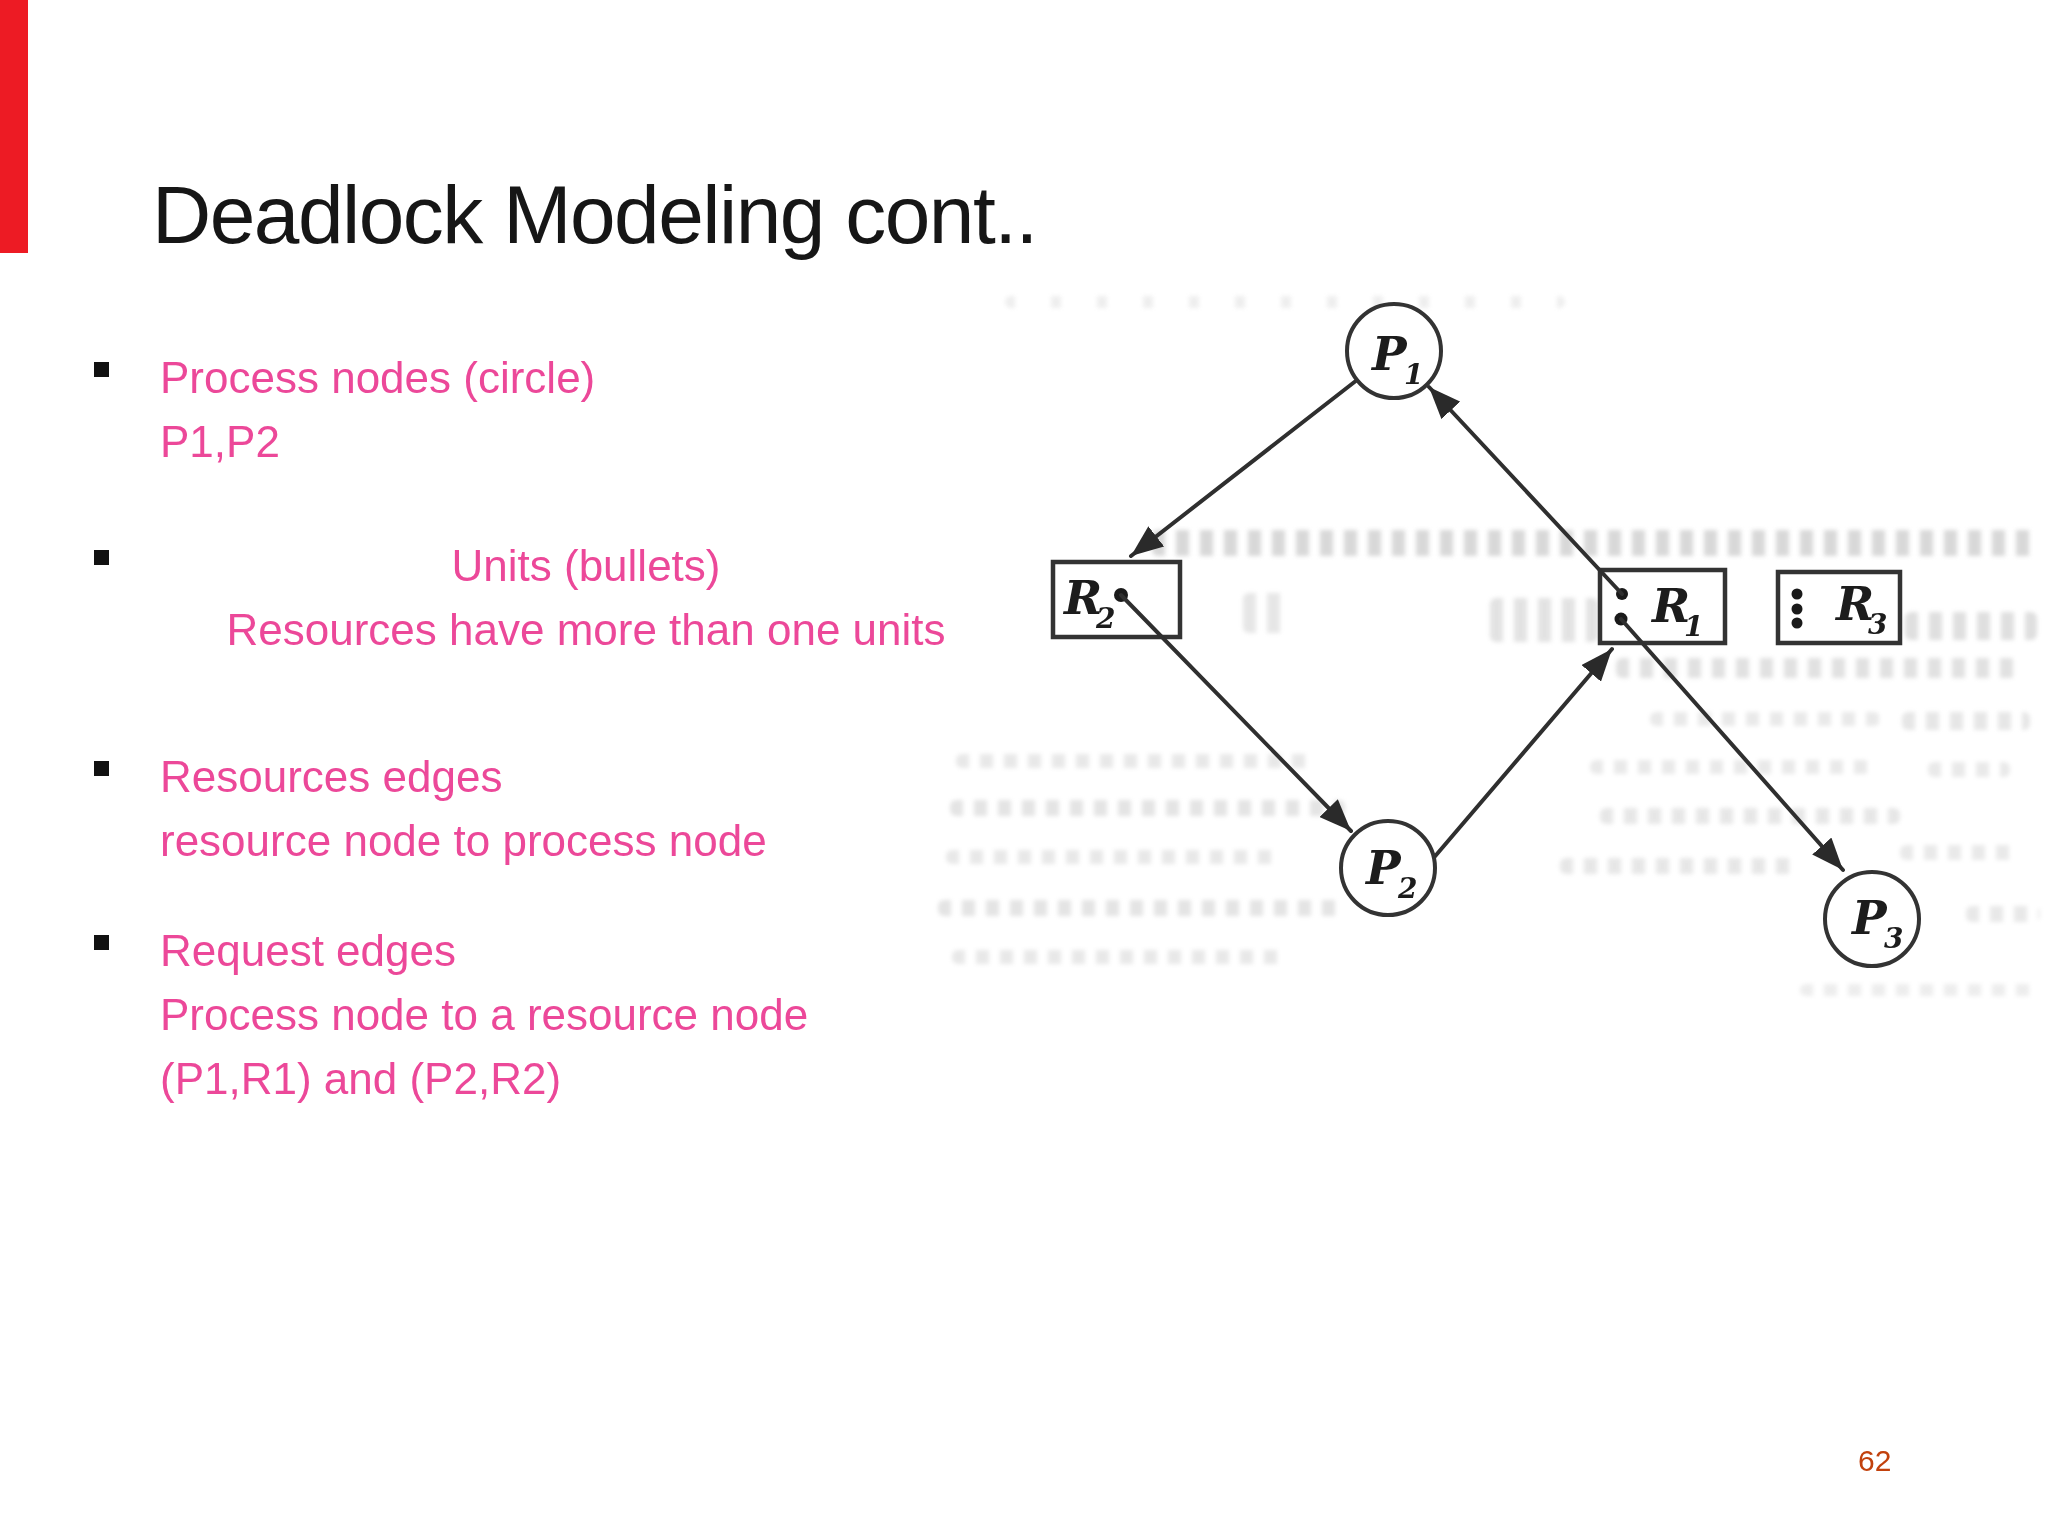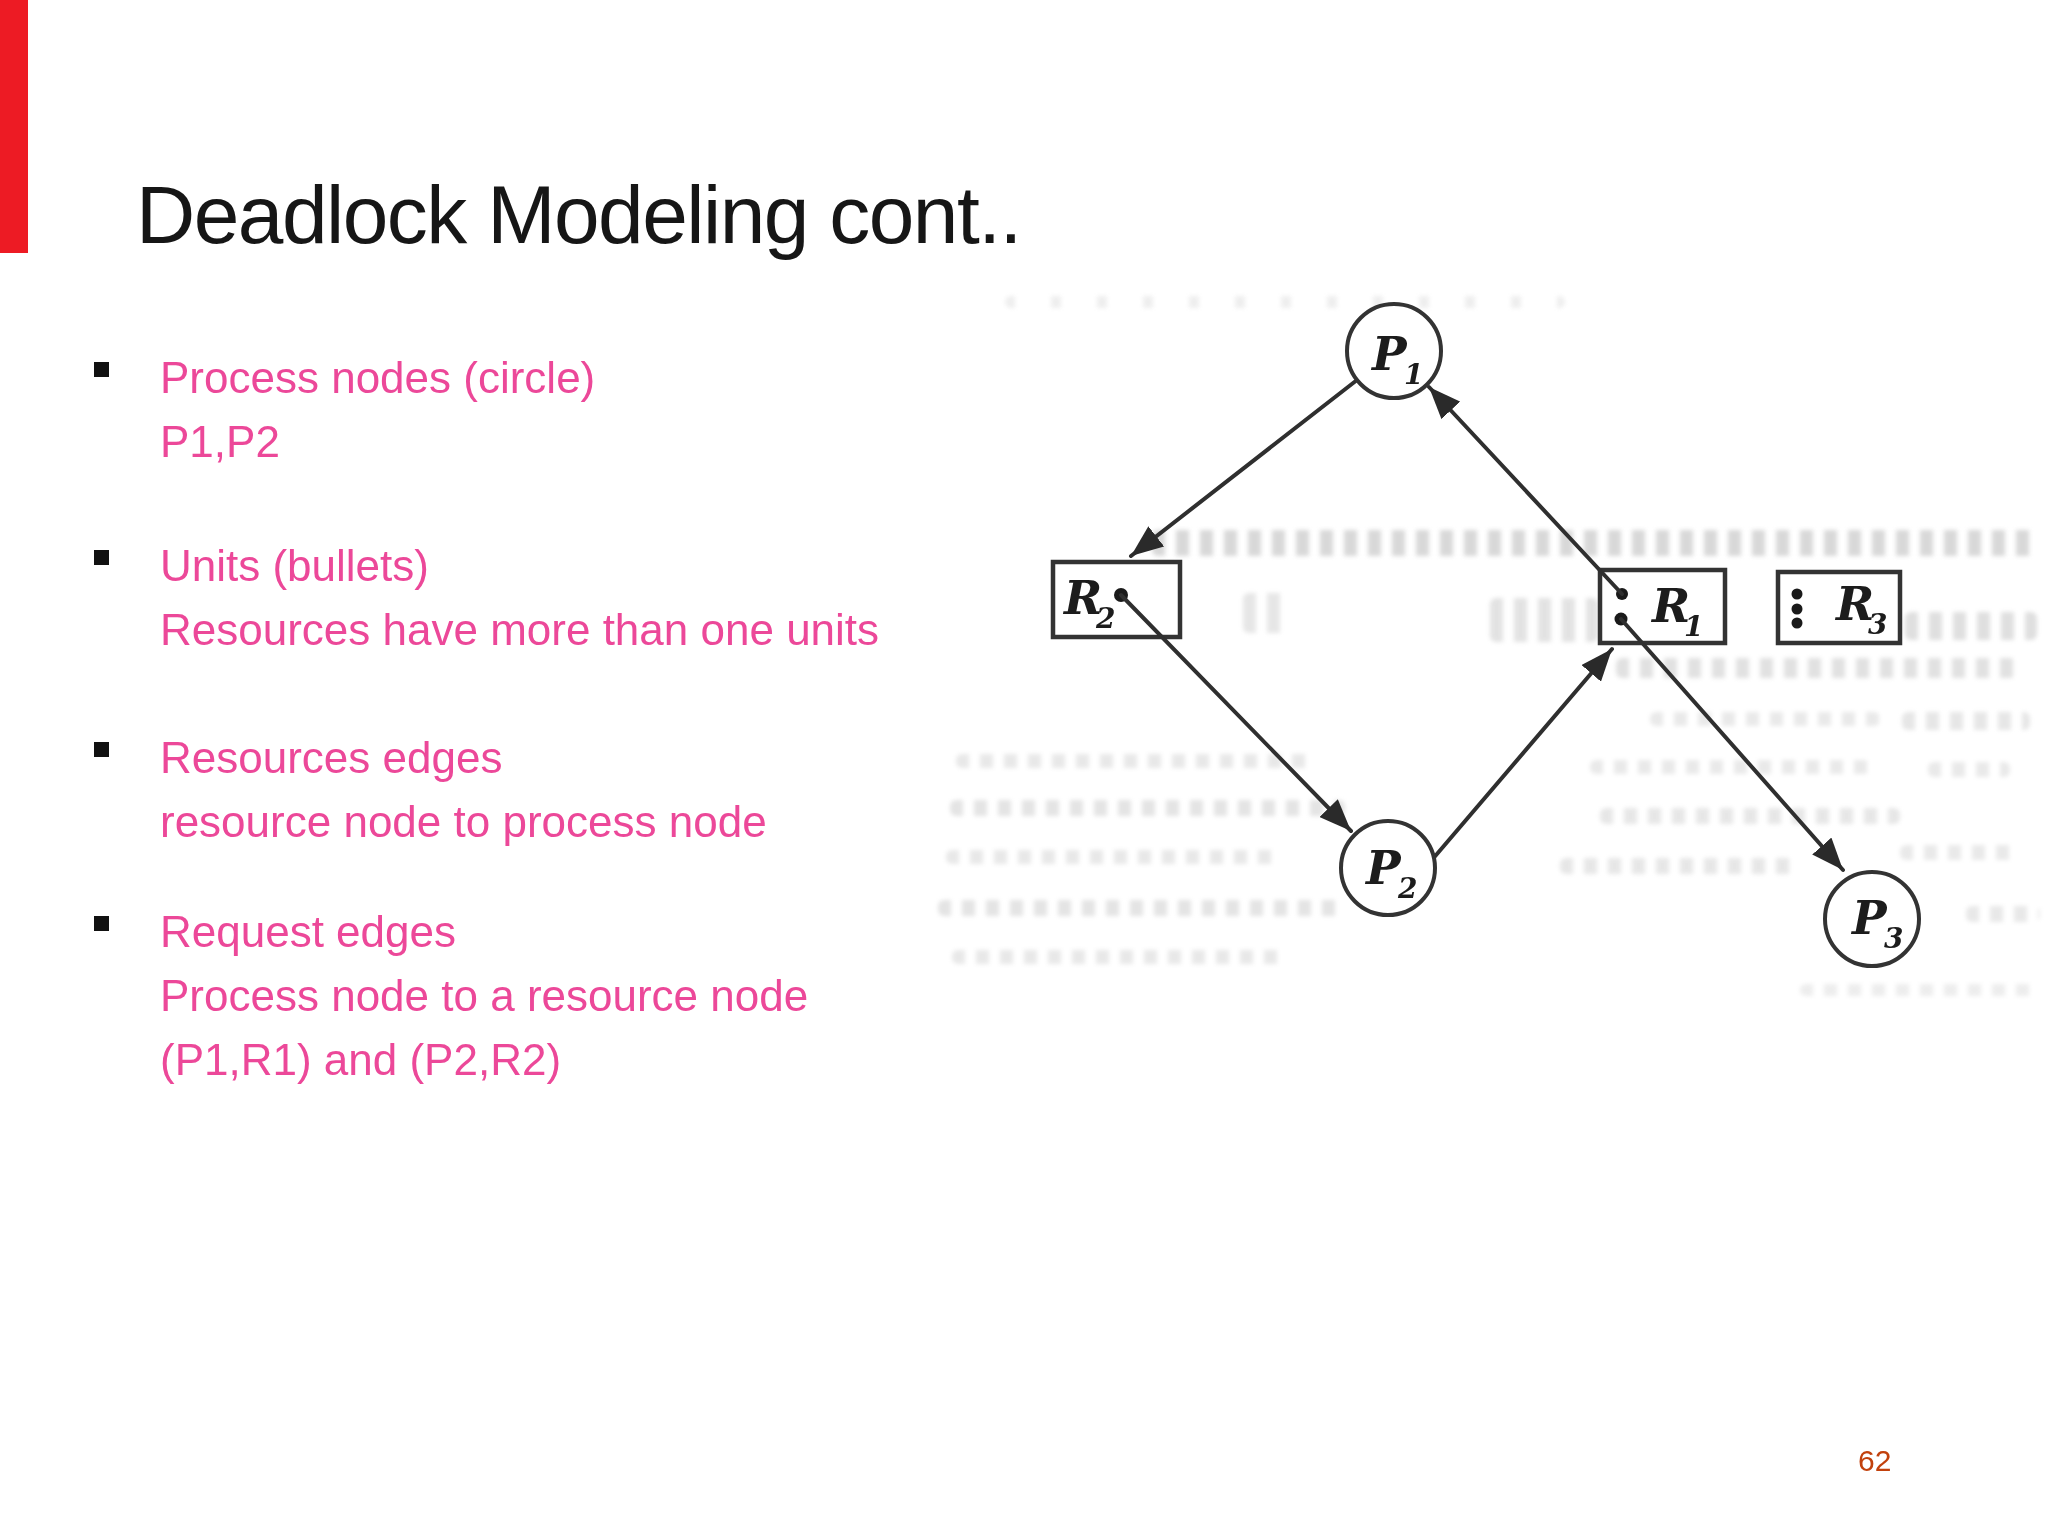--- a/index.html
+++ b/index.html
@@ -10,38 +10,38 @@
     overflow:hidden;
     font-family:"Liberation Sans",sans-serif;
     color:#141414;
   }
   .red-bar{
     position:absolute;left:0;top:0;
     width:28px;height:253px;
     background:#ed1b24;
   }
   .title{
-    position:absolute;left:136px;top:168px;
+    position:absolute;left:152px;top:168px;
     margin:0;
     font-size:82px;font-weight:400;letter-spacing:-1.5px;
     color:#161616;white-space:nowrap;
   }
   .bullets{
     position:absolute;left:92px;top:346px;width:920px;
     list-style:none;margin:0;padding:0;
   }
   .bullets li{
     position:relative;
     padding-left:68px;
     font-size:44px;line-height:64px;
     color:#ec4899;
   }
   .bullets li:nth-child(1){margin-bottom:60px;}
   .bullets li:nth-child(2){margin-bottom:52px;}
-  .bullets li:nth-child(3){margin-bottom:64px;}
+  .bullets li:nth-child(3){margin-bottom:83px;text-align:center;}
   .bullets li:nth-child(4){margin-bottom:46px;}
   .sq{
     position:absolute;left:2px;top:16px;
     width:15px;height:15px;background:#111;
   }
   .line{white-space:nowrap;}
   .diagram{
     position:absolute;left:930px;top:268px;
     width:1120px;height:762px;
     filter:blur(0.5px);

